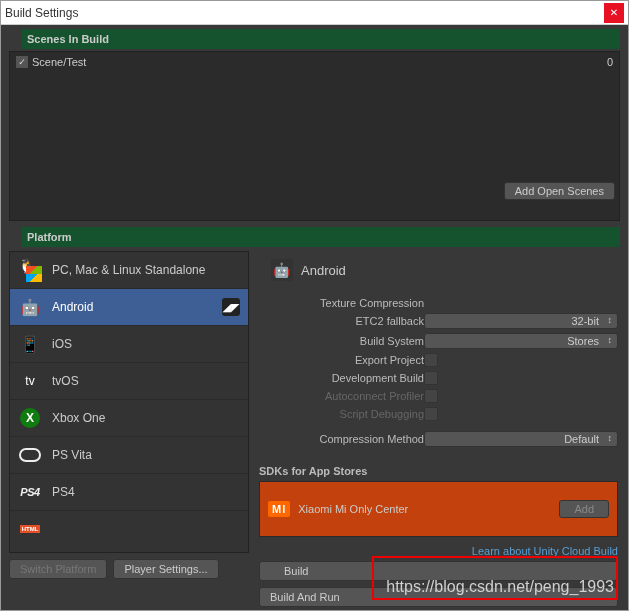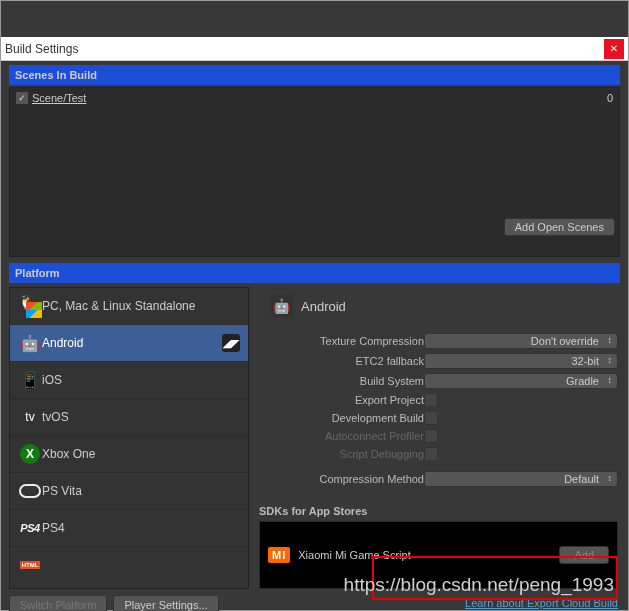--- a/index.html
+++ b/index.html
@@ -1,58 +1,58 @@
 <!DOCTYPE html>
 <html><head>
   <meta charset="utf-8">
   <style>
     * { margin: 0; padding: 0; box-sizing: border-box; font-family: Arial, sans-serif; }
     body { width: 629px; height: 611px; background: #f0f0f0; overflow: hidden; }
     .window { border: 1px solid #999; background: #383838; width: 629px; height: 611px; position: relative; }
-    .titlebar { background: #fff; height: 24px; display: flex; align-items: center; padding: 0 4px; border-bottom: 1px solid #ccc; margin-top: 36px; }
+    .titlebar { background: #fff; height: 24px; display: flex; align-items: center; padding: 0 4px; border-bottom: 1px solid #ccc; }
     .titlebar-text { font-size: 12px; color: #333; flex: 1; }
     .close-btn { width: 20px; height: 20px; background: #e81123; color: #fff; display: flex; align-items: center; justify-content: center; font-size: 10px; cursor: pointer; }
     .content { padding: 4px 8px 8px 8px; color: #c0c0c0; font-size: 11px; }
-    .section-header { background: #1d4ed8; font-weight: bold; padding: 4px 6px; color: #ccc; margin-bottom: 2px; }
+    .section-header { background: #14532d; font-weight: bold; padding: 4px 6px; color: #ccc; margin-bottom: 2px; margin-left: 12px; }
     .scenes-box { background: #2b2b2b; height: 170px; border: 1px solid #222; position: relative; padding: 2px; }
     .scene-row { display: flex; align-items: center; padding: 2px 4px; color: #ccc; }
     .scene-check { width: 12px; height: 12px; background: #555; margin-right: 4px; display: flex; align-items: center; justify-content: center; font-size: 9px; color: #ddd; }
-    .scene-row span:nth-child(2) { flex: 1; text-decoration: underline; }
+    .scene-row span:nth-child(2) { flex: 1; }
     .add-scenes-btn { position: absolute; right: 4px; bottom: 20px; background: #555; border: 1px solid #333; color: #ccc; font-size: 11px; padding: 2px 10px; cursor: pointer; border-radius: 3px; }
     .main-row { display: flex; gap: 8px; margin-top: 4px; }
     .platform-col { width: 240px; }
     .platform-list { background: #333; height: 302px; border: 1px solid #222; }
-    .platform-item { display: flex; align-items: center; padding: 6px 8px; gap: 0; border-bottom: 1px solid #2a2a2a; color: #ccc; cursor: pointer; }
+    .platform-item { display: flex; align-items: center; padding: 6px 8px; gap: 10px; border-bottom: 1px solid #2a2a2a; color: #ccc; cursor: pointer; }
     .platform-item.selected { background: #3e5f96; color: #fff; }
     .platform-icon { width: 24px; height: 24px; display: flex; align-items: center; justify-content: center; font-size: 16px; }
     .platform-name { flex: 1; font-size: 12px; }
     .unity-badge { width: 18px; height: 18px; background: #222; border-radius: 3px; display: flex; align-items: center; justify-content: center; color: #fff; font-size: 11px; }
     .bottom-buttons { display: flex; gap: 6px; margin-top: 6px; }
     .btn { background: #555; border: 1px solid #333; color: #ccc; font-size: 11px; padding: 3px 10px; cursor: pointer; border-radius: 3px; }
     .btn.disabled { color: #777; }
     .details-col { flex: 1; padding: 4px 2px; }
     .platform-title { display: flex; align-items: center; gap: 8px; padding: 4px 0 14px 12px; }
     .platform-title-icon { width: 22px; height: 22px; background: #333; display:flex; align-items:center; justify-content:center; font-size:14px; }
     .platform-title-text { font-size: 13px; color: #ccc; }
     .setting-row { display: flex; align-items: center; padding: 2px 0; text-align: right; }
     .setting-label { width: 165px; font-size: 11px; color: #bbb; }
     .setting-label.dim { color: #666; }
     .dropdown { flex: 1; background: #555; border: 1px solid #333; color: #ccc; font-size: 11px; padding: 1px 18px 1px 6px; border-radius: 3px; position: relative; }
     .dropdown::after { content: '\2195'; position: absolute; right: 5px; top: 1px; font-size: 9px; color: #ccc; }
     .checkbox { width: 14px; height: 14px; background: #444; border: 1px solid #333; border-radius: 2px; }
     .sdk-header { font-weight: bold; color: #bbb; font-size: 11px; margin: 16px 0 4px 0; }
-    .sdk-box { background: #000000; border: 1px solid #2a2a2a; padding: 24px 8px; display: flex; align-items: center; gap: 8px; }
+    .sdk-box { background: #c2410c; border: 1px solid #2a2a2a; padding: 18px 8px; display: flex; align-items: center; gap: 8px; }
     .mi-logo { background: #ff6700; color: #fff; font-size: 11px; font-weight: bold; padding: 2px 4px; border-radius: 2px; letter-spacing: 1px; }
     .sdk-name { flex: 1; font-size: 11px; color: #ccc; }
     .sdk-add { background: #555; border: 1px solid #333; color: #888; font-size: 11px; padding: 2px 14px; border-radius: 3px; }
     .cloud-link { text-align: right; margin: 8px 0 4px 0; }
     .cloud-link a { color: #5a9fd4; text-decoration: underline; font-size: 11px; cursor: pointer; }
     .build-row { display: flex; justify-content: flex-end; gap: 6px; flex-direction: column; }
     .red-box { position: absolute; border: 2px solid #e00; width: 246px; height: 44px; right: 10px; bottom: 10px; pointer-events: none; }
-    .watermark { position: absolute; right: 14px; bottom: 14px; color: #d0d0d0; font-size: 19px; font-family: Arial; pointer-events: none; }
+    .watermark { position: absolute; right: 14px; bottom: 14px; color: #d0d0d0; font-size: 16px; font-family: Arial; pointer-events: none; }
     .pc-icon { position: relative; width: 24px; height: 24px; }
     .pc-win { position: absolute; bottom: 0; right: 0; width: 16px; height: 16px; background: linear-gradient(135deg,#f25022 0 50%,#7fba00 0) top/100% 50% no-repeat, linear-gradient(135deg,#00a4ef 0 50%,#ffb900 0) bottom/100% 50% no-repeat; }
     .pc-tux { position: absolute; top: 0; left: 0; font-size: 14px; }
     .tvos-icon { font-size: 12px; font-weight: normal; color: #fff; }
     .xbox-icon { width: 20px; height: 20px; border-radius: 50%; background: #107c10; display:flex; align-items:center; justify-content:center; color:#fff; font-size:12px; font-weight:bold; }
     .psvita-icon { width: 22px; height: 14px; border: 2px solid #eee; border-radius: 7px; }
     .ps4-text { font-family: Arial; font-weight: bold; font-size: 11px; color: #eee; font-style: italic; letter-spacing: -0.5px; }
     .uwp-icon { width: 20px; height: 16px; background: #00adef; }
     .html5-badge { background: #e34f26; color: #fff; font-size: 6px; font-weight: bold; padding: 1px 2px; }
   </style>
@@ -147,29 +147,28 @@
       </div>
 
       <div class="details-col">
         <div class="platform-title">
           <div class="platform-title-icon">🤖</div>
           <span class="platform-title-text">Android</span>
         </div>
 
         <div class="setting-row">
           <span class="setting-label">Texture Compression</span>
-          <div class="dropdown">Don't override</div>
         </div>
         <div class="setting-row">
           <span class="setting-label">ETC2 fallback</span>
           <div class="dropdown">32-bit</div>
         </div>
         <div class="setting-row">
           <span class="setting-label">Build System</span>
-          <div class="dropdown">Gradle</div>
+          <div class="dropdown">Stores</div>
         </div>
         <div class="setting-row">
           <span class="setting-label">Export Project</span>
           <div class="checkbox"></div>
         </div>
         <div class="setting-row">
           <span class="setting-label">Development Build</span>
           <div class="checkbox"></div>
         </div>
         <div class="setting-row">
@@ -182,26 +181,26 @@
         </div>
         <div style="height:6px"></div>
         <div class="setting-row">
           <span class="setting-label">Compression Method</span>
           <div class="dropdown">Default</div>
         </div>
 
         <div class="sdk-header">SDKs for App Stores</div>
         <div class="sdk-box">
           <span class="mi-logo">MI</span>
-          <span class="sdk-name">Xiaomi Mi Game Script</span>
+          <span class="sdk-name">Xiaomi Mi Only Center</span>
           <div class="sdk-add">Add</div>
         </div>
 
         <div class="cloud-link">
-          <a>Learn about Export Cloud Build</a>
+          <a>Learn about Unity Cloud Build</a>
         </div>
 
         <div class="build-row">
           <div class="btn" style="padding:3px 24px">Build</div>
           <div class="btn">Build And Run</div>
         </div>
       </div>
     </div>
   </div>
 

